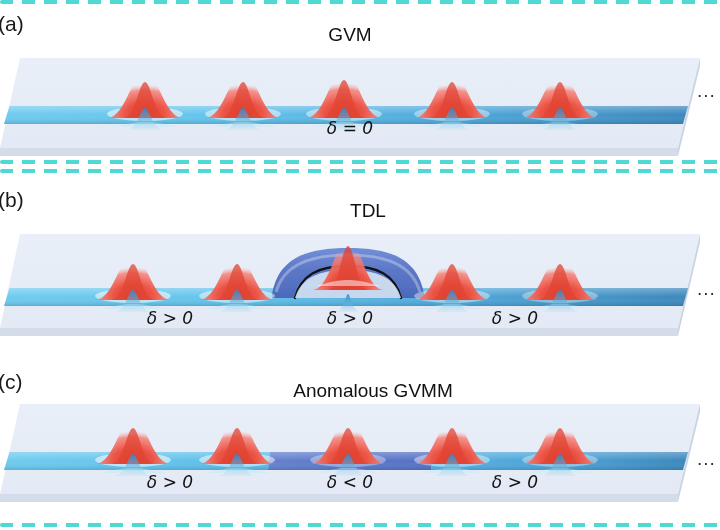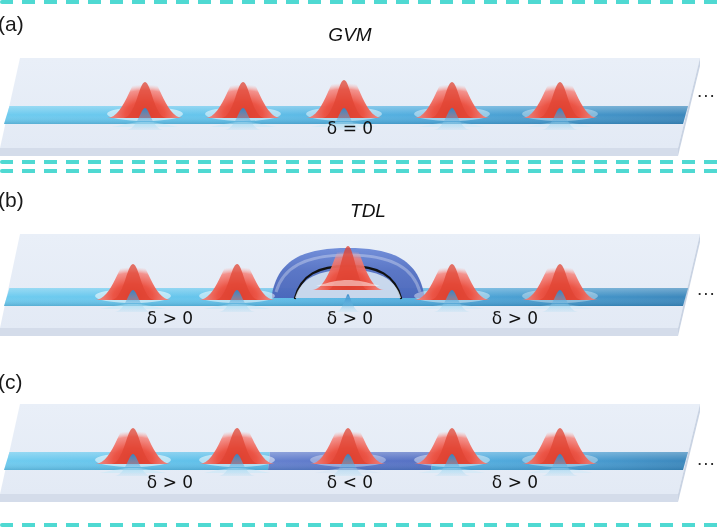--- a/index.html
+++ b/index.html
@@ -28,21 +28,20 @@
     letter-spacing:0px;
     white-space:nowrap;
   }
 
   
   .panel-title{
     position:absolute;
     font-size:19px;color:#111;
     white-space:nowrap;
     text-align:center;
-    font-style:italic;
   }
 
   
   .tail-dots{
     position:absolute;
     font-size:19px;color:#2b2b2b;
     letter-spacing:1px;
     white-space:nowrap;
   }
 
@@ -50,20 +49,21 @@
   .slab-wrap{position:absolute;}
   .slab-svg{position:absolute;left:0;top:0;overflow:visible;}
 
   
   .delta{
     position:absolute;
     font-size:17px;color:#111;
     white-space:nowrap;
     text-align:center;
     font-family:"DejaVu Sans", sans-serif;
+    font-style:italic;
   }
 </style>
 </head>
 <body>
 
 <div class="fig">
 
   <div class="dash" style="top:0px;"></div>
 
   <div class="dash" style="top:160px;"></div>
@@ -251,20 +251,21 @@
         </g>
       </g>
     </svg>
   </div>
 
   <div class="delta" style="left:105px;top:308px;width:130px;">δ &gt; 0</div>
   <div class="delta" style="left:285px;top:308px;width:130px;">δ &gt; 0</div>
   <div class="delta" style="left:450px;top:308px;width:130px;">δ &gt; 0</div>
 
   <div class="panel-letter" style="left:-2px;top:370px;">(c)</div>
+  <div class="panel-title" style="left:258px;top:380px;width:230px;">Anomalous GVMM</div>
   <div class="tail-dots" style="left:697px;top:448px;">...</div>
 
   <div class="slab-wrap" style="left:0px;top:398px;width:700px;height:112px;">
     <svg class="slab-svg" width="700" height="116" viewBox="0 0 700 116">
       <defs>
         <linearGradient id="slabTopC" x1="0" y1="0" x2="0" y2="1">
           <stop offset="0" stop-color="#e9eff8"></stop>
           <stop offset="1" stop-color="#e3eaf5"></stop>
         </linearGradient>
         <linearGradient id="wgGradC1" x1="0" y1="0" x2="1" y2="0">

